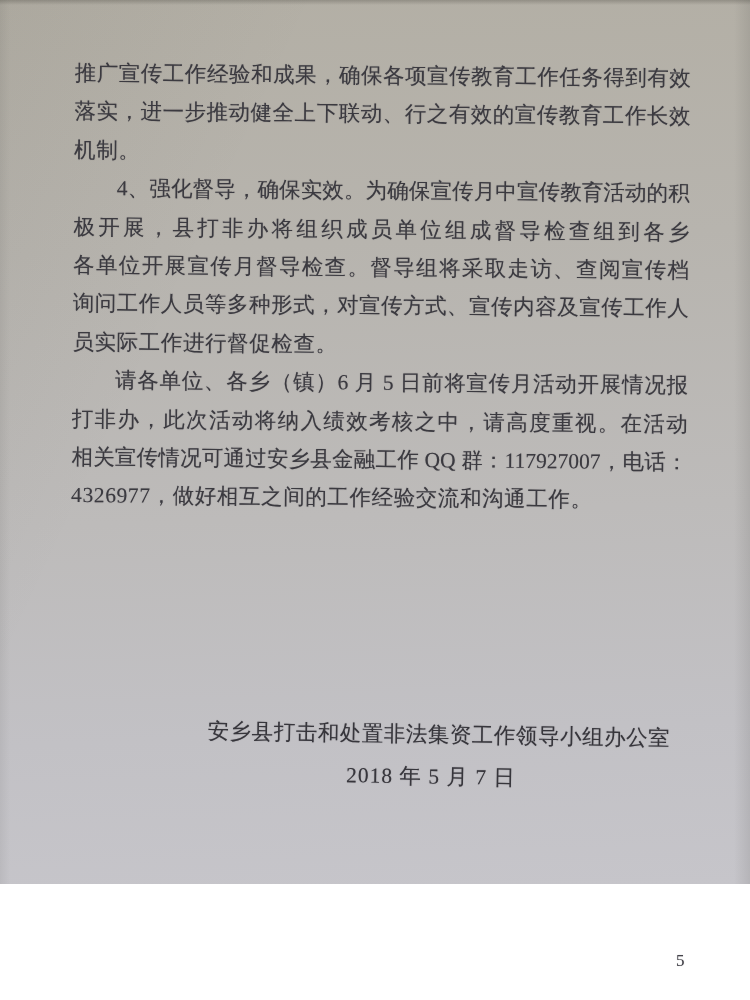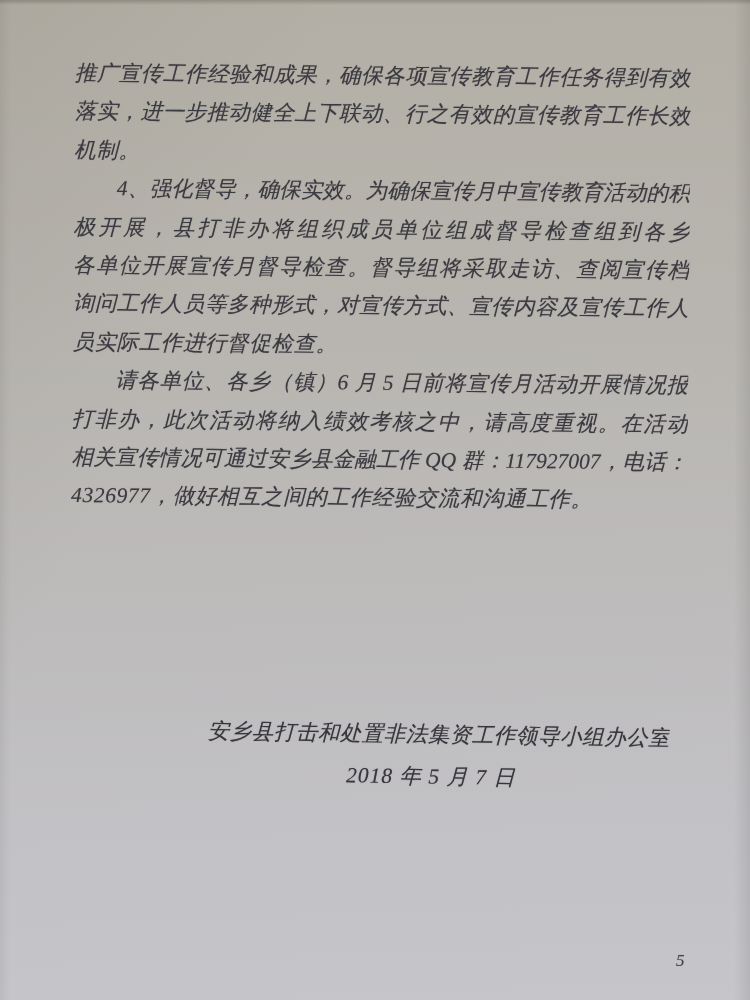--- a/index.html
+++ b/index.html
@@ -8,25 +8,24 @@
   }
   body {
     width: 750px;
     height: 1000px;
     overflow: hidden;
     font-family: "Liberation Serif", "DejaVu Serif", serif;
   }
   .paper {
     position: relative;
     width: 750px;
-    height: 1000px;
+    height: 884px;
     background:
       linear-gradient(115deg, rgba(40,40,35,0.05), rgba(40,40,35,0) 28%),
       linear-gradient(178deg, #b3afa5 0%, #b7b4ae 28%, #bdbbba 58%, #c2c1c5 82%, #c6c5ca 100%);
-    font-style: italic;
   }
   .edge-top {
     position: absolute; top: 0; left: 0; width: 100%; height: 5px;
     background: linear-gradient(to bottom, rgba(60,58,50,0.28), rgba(60,58,50,0));
   }
   .edge-right {
     position: absolute; top: 0; right: 0; width: 16px; height: 100%;
     background: linear-gradient(to right, rgba(60,60,58,0), rgba(60,60,58,0.12));
   }
   .edge-left {

